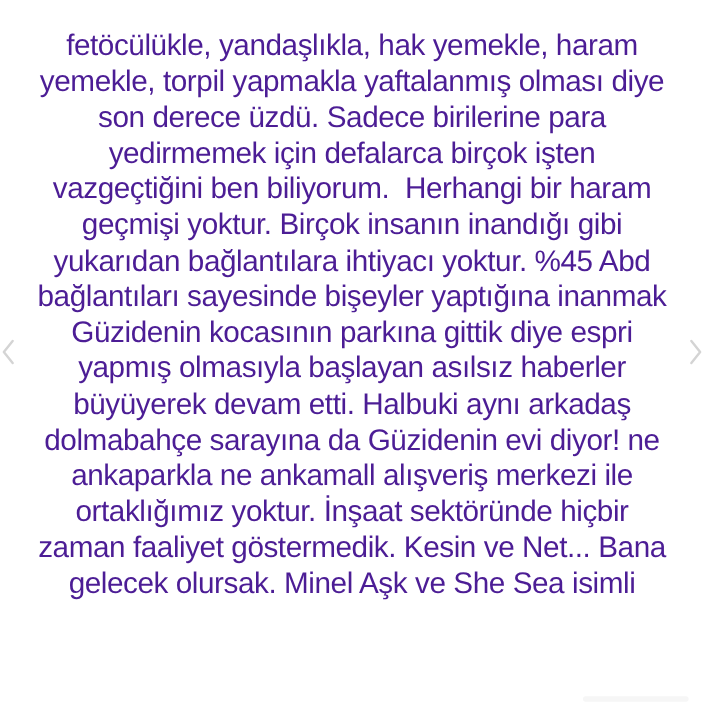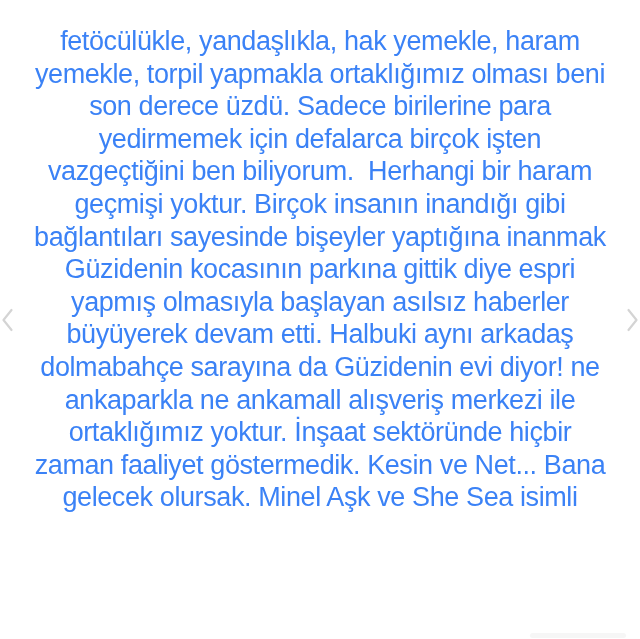--- a/index.html
+++ b/index.html
@@ -14,21 +14,21 @@
   }
   .statement {
     position: absolute;
     top: 25px;
     left: 0;
     right: 0;
     text-align: center;
     font-size: 27px;
     line-height: 32.6px;
     letter-spacing: -0.4px;
-    color: #3b82f6;
+    color: #4c1d95;
   }
   .line {
     white-space: pre;
   }
   .nav-btn {
     position: absolute;
     top: 50%;
     transform: translateY(-50%);
     background: none;
     border: none;
@@ -54,25 +54,26 @@
     height: 5px;
     background: #f6f6f6;
     border-radius: 3px;
   }
 </style>
 </head>
 <body>
 
 <div class="statement">
   <div class="line">fetöcülükle, yandaşlıkla, hak yemekle, haram</div>
-  <div class="line">yemekle, torpil yapmakla ortaklığımız olması beni</div>
+  <div class="line">yemekle, torpil yapmakla yaftalanmış olması diye</div>
   <div class="line">son derece üzdü. Sadece birilerine para</div>
   <div class="line">yedirmemek için defalarca birçok işten</div>
   <div class="line">vazgeçtiğini ben biliyorum.  Herhangi bir haram</div>
   <div class="line">geçmişi yoktur. Birçok insanın inandığı gibi</div>
+  <div class="line">yukarıdan bağlantılara ihtiyacı yoktur. %45 Abd</div>
   <div class="line">bağlantıları sayesinde bişeyler yaptığına inanmak</div>
   <div class="line">Güzidenin kocasının parkına gittik diye espri</div>
   <div class="line">yapmış olmasıyla başlayan asılsız haberler</div>
   <div class="line">büyüyerek devam etti. Halbuki aynı arkadaş</div>
   <div class="line">dolmabahçe sarayına da Güzidenin evi diyor! ne</div>
   <div class="line">ankaparkla ne ankamall alışveriş merkezi ile</div>
   <div class="line">ortaklığımız yoktur. İnşaat sektöründe hiçbir</div>
   <div class="line">zaman faaliyet göstermedik. Kesin ve Net... Bana</div>
   <div class="line">gelecek olursak. Minel Aşk ve She Sea isimli</div>
 </div>

